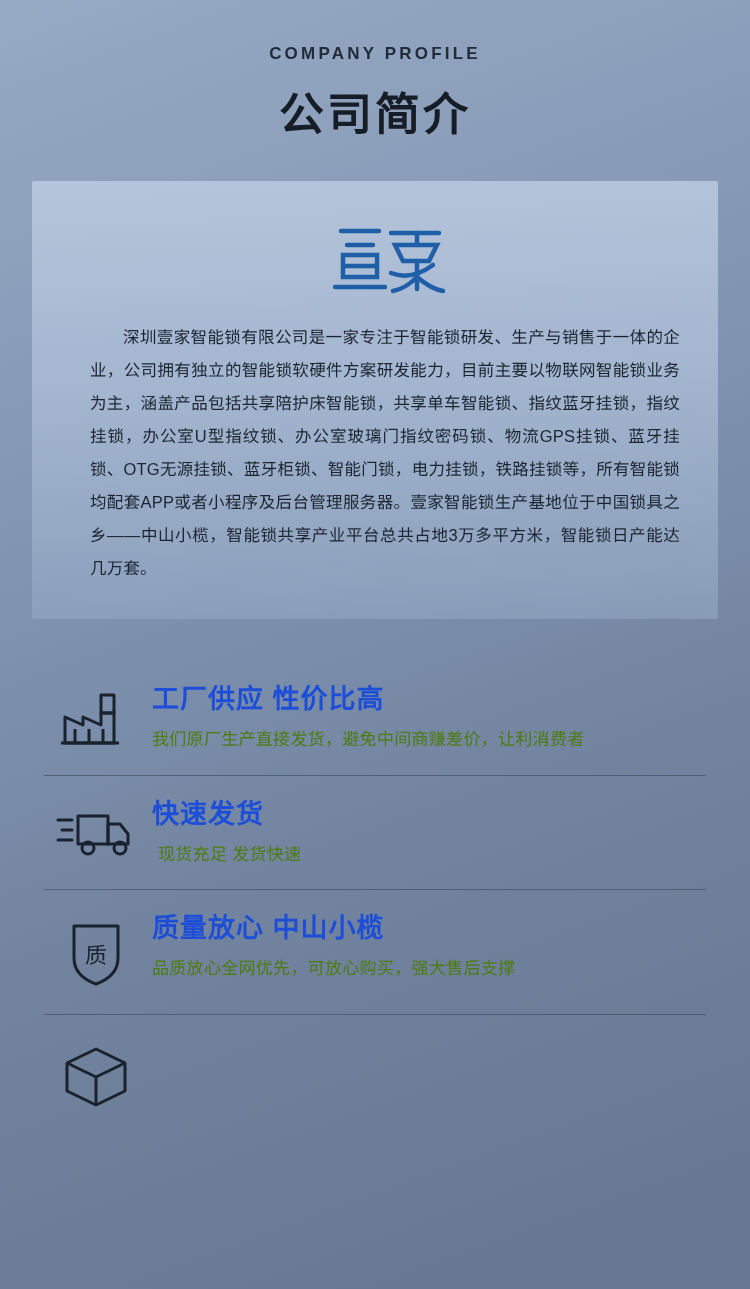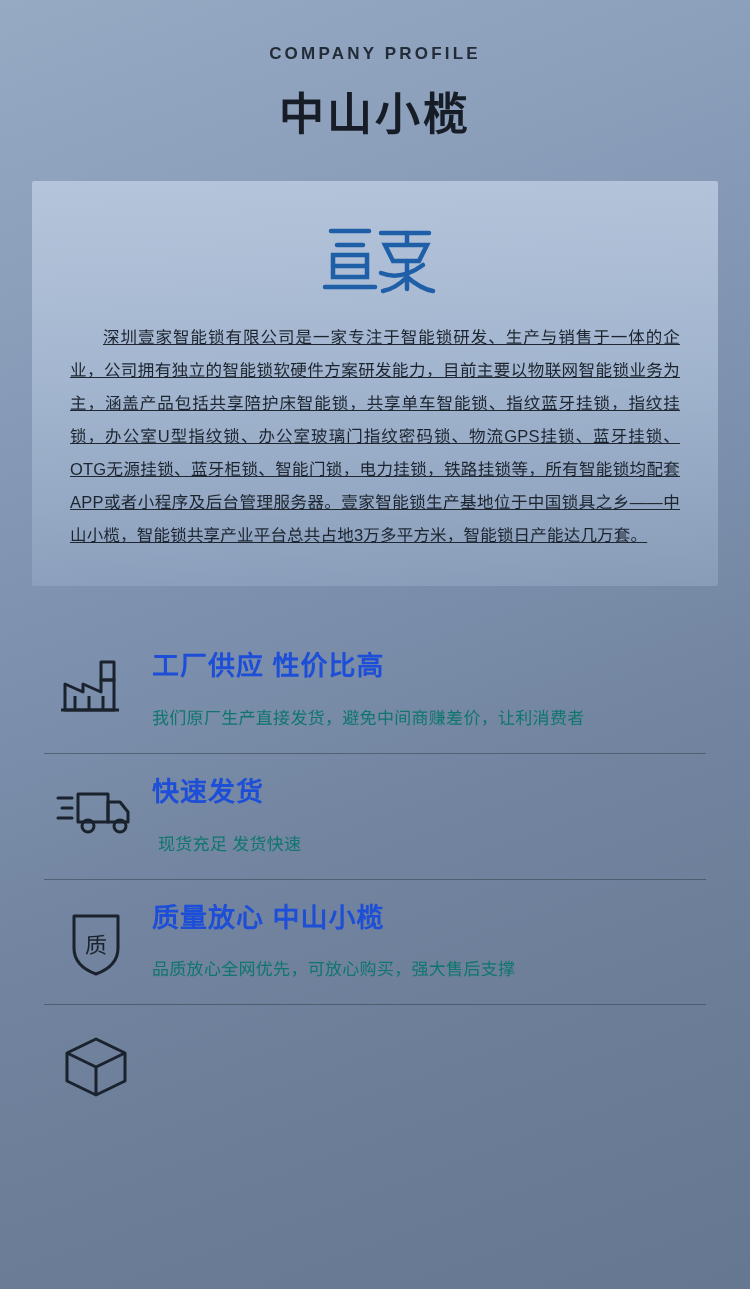--- a/index.html
+++ b/index.html
@@ -38,22 +38,21 @@
     font-weight: 700;
     letter-spacing: 3px;
     color: #161d27;
   }
 
   
   .intro-card {
     margin: 38px 6px 0 6px;
     background: linear-gradient(180deg, rgba(190,205,226,0.80) 0%, rgba(176,194,218,0.72) 45%, rgba(150,170,198,0.55) 100%);
     border-radius: 2px;
-    padding: 36px 38px 34px 38px;
-    text-decoration: underline;
+    padding: 36px 38px 34px 58px;
   }
   .logo-wrap {
     display: flex;
     justify-content: center;
     align-items: center;
     height: 82px;
   }
   .logo-svg { display: block; }
   .intro-text {
     margin-top: 22px;
@@ -87,36 +86,36 @@
   }
   .feat-body { flex: 1; padding-left: 4px; }
   .feat-title {
     font-size: 27px;
     font-weight: 700;
     color: #1d4ed8;
     letter-spacing: 1px;
     line-height: 1.25;
   }
   .feat-desc {
-    margin-top: 20px;
+    margin-top: 8px;
     font-size: 17px;
-    color: #0f766e;
+    color: #4d7c0f;
     letter-spacing: 0.3px;
   }
   .feat-desc.indent { padding-left: 6px; }
   svg { stroke: #1a222d; fill: none; }
 </style>
 </head>
 <body>
 
 <div class="page">
 
   <div class="header">
     <div class="eyebrow">COMPANY PROFILE</div>
-    <h1 class="title-cn">中山小榄</h1>
+    <h1 class="title-cn">公司简介</h1>
   </div>
 
   <div class="intro-card">
     <div class="logo-wrap">
       <svg class="logo-svg" width="128" height="74" viewBox="0 0 128 74">
         <g stroke="#1f5fa8" stroke-width="4.5" stroke-linecap="round" fill="none">
           <line x1="20" y1="10" x2="58" y2="10"></line>
           <line x1="26" y1="24" x2="52" y2="24"></line>
           <rect x="22" y="34" width="34" height="22"></rect>
           <line x1="22" y1="45" x2="56" y2="45"></line>

